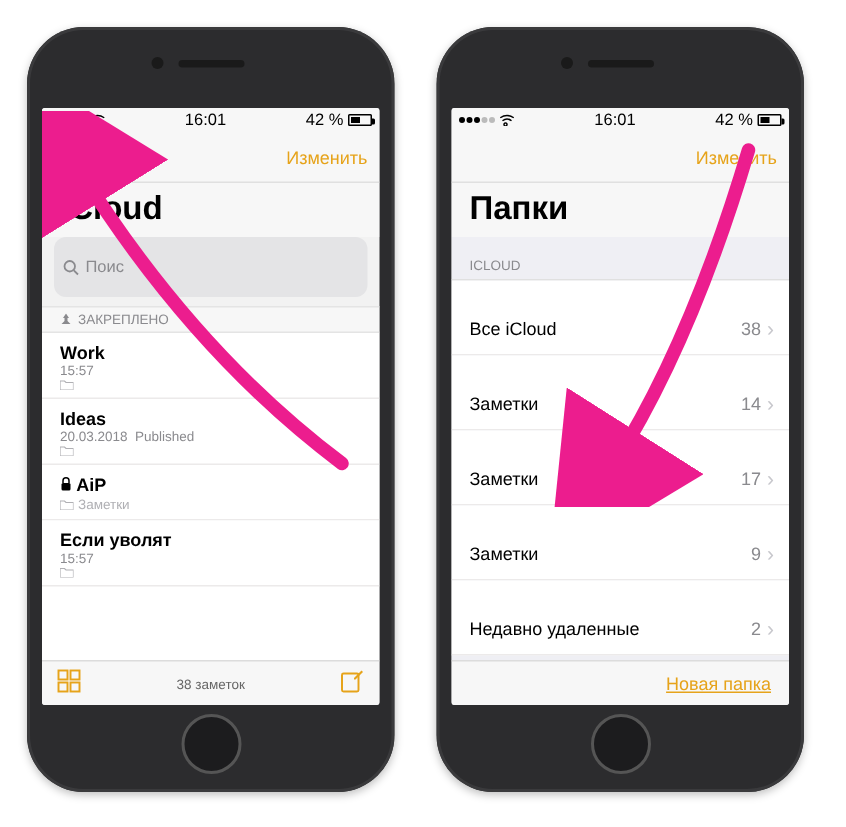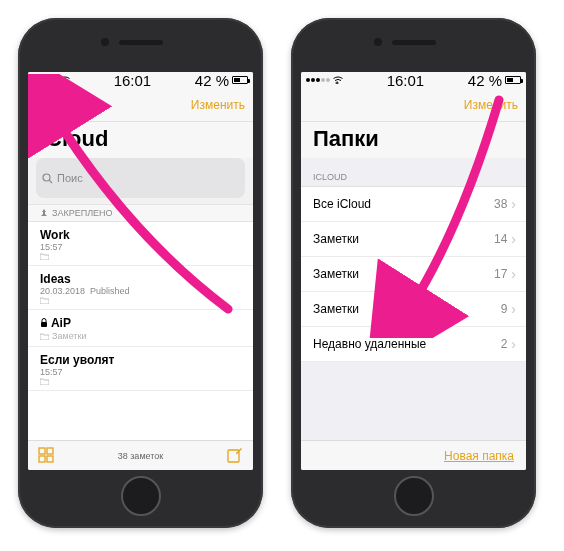--- a/index.html
+++ b/index.html
@@ -53,21 +53,21 @@
     display: flex;
     flex-direction: column;
   }
   
   .status {
     height: 16px;
     background: #f7f7f7;
     display: flex;
     align-items: center;
     justify-content: space-between;
-    font-size: 15px;
+    font-size: 11px;
     padding: 6px 5px;
     color: #000;
   }
   .status .left, .status .right { display: flex; align-items: center; gap: 3px; }
   .dots { display: flex; gap: 1px; }
   .dots span { width: 4px; height: 4px; border-radius: 50%; background: #000; }
   .dots span.off { background: #bbb; }
   .batt { display: flex; align-items: center; gap: 2px; }
   .batt .body { width: 16px; height: 8px; border: 1px solid #000; border-radius: 1px; position: relative; }
   .batt .body::after { content: ""; position: absolute; right: -3px; top: 2px; width: 2px; height: 4px; background: #000; border-radius: 0 1px 1px 0; }
@@ -151,21 +151,21 @@
     font-size: 9px;
     padding: 14px 12px 4px;
     border-bottom: 1px solid #e0e0e0;
   }
   .folder-row {
     background: #fff;
     border-bottom: 1px solid #eceaea;
     display: flex;
     align-items: center;
     justify-content: space-between;
-    padding: 10px 10px 10px 12px;
+    padding: 25px 10px 10px 12px;
     font-size: 12px;
   }
   .folder-row .name { color: #000; }
   .folder-row .right { display: flex; align-items: center; gap: 4px; color: #8a8a8e; font-size: 12px;}
   .chev { color: #c7c7cc; font-size: 14px; line-height: 1; }
 
   .toolbar-r {
     height: 30px;
     background: #f7f7f7;
     border-top: 1px solid #dcdcdc;

